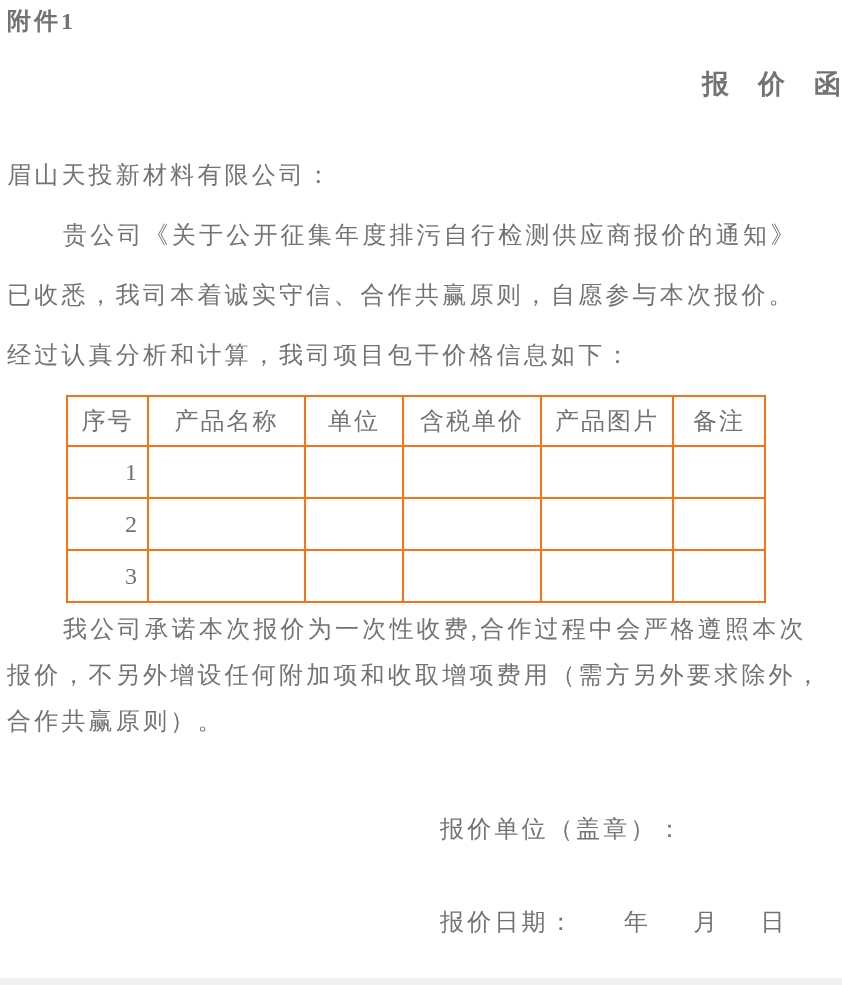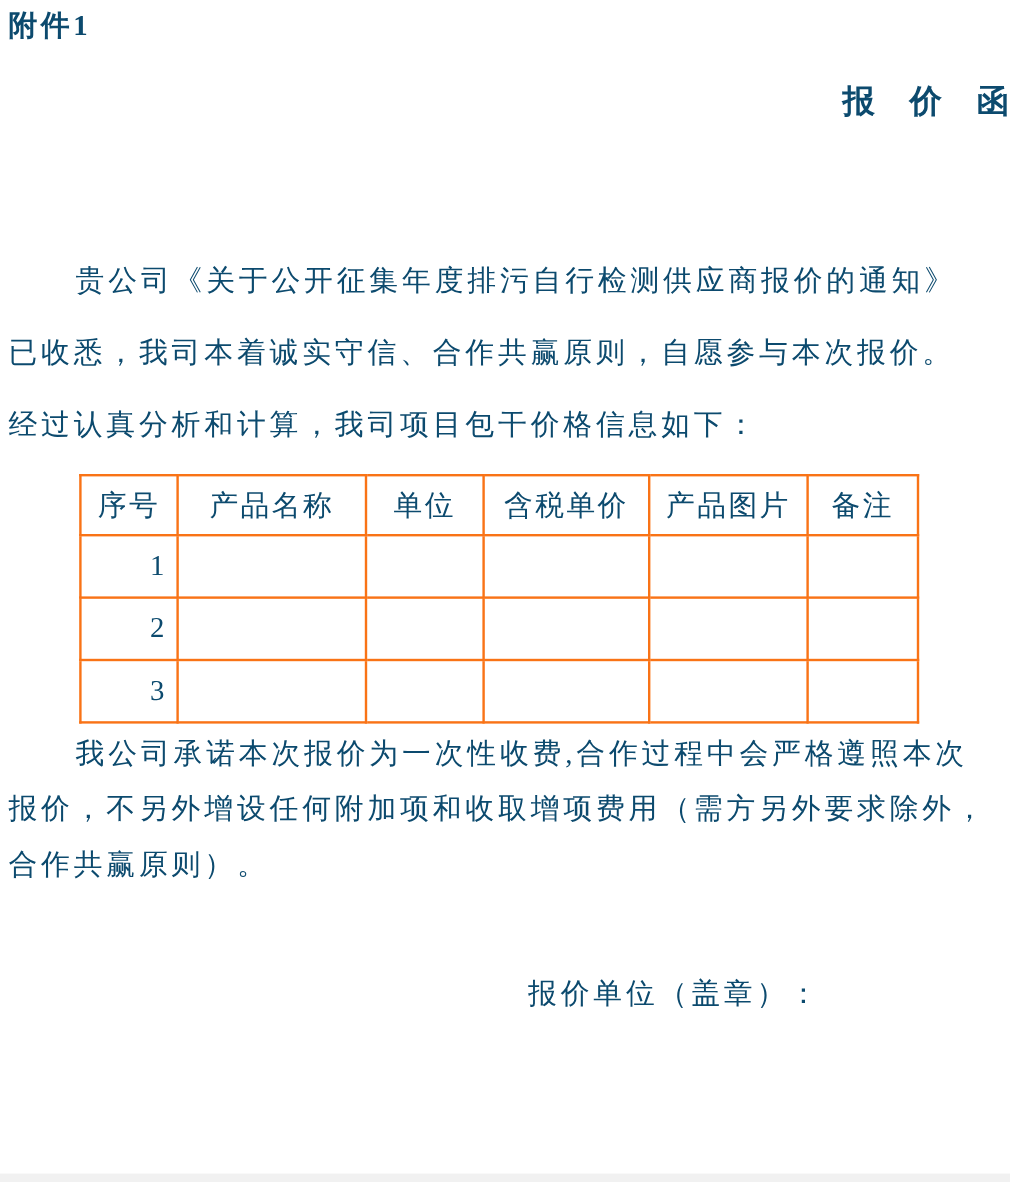--- a/index.html
+++ b/index.html
@@ -2,21 +2,21 @@
 <html><head>
 <meta charset="utf-8">
 <style>
   * { margin: 0; padding: 0; box-sizing: border-box; }
   html, body { background: #ffffff; }
   .page {
     position: relative;
     width: 842px;
     height: 985px;
     background: #ffffff;
-    color: #0c4a6e;
+    color: #737373;
     font-family: "Liberation Serif", "DejaVu Serif", serif;
     overflow: hidden;
   }
   .abs { position: absolute; }
   .attachment-label {
     left: 7px; top: 5px;
     font-size: 24px; font-weight: bold; letter-spacing: 3px;
   }
   .doc-title {
     left: 0; top: 66px; width: 100%;
@@ -69,20 +69,21 @@
 </style>
 </head>
 <body>
 
 <div class="page">
 
   <div class="abs attachment-label">附件1</div>
 
   <div class="abs doc-title">报　价　函</div>
 
+  <div class="abs body-line recipient">眉山天投新材料有限公司：</div>
 
   <div class="abs body-line p1-l1">贵公司《关于公开征集年度排污自行检测供应商报价的通知》</div>
   <div class="abs body-line p1-l2">已收悉，我司本着诚实守信、合作共赢原则，自愿参与本次报价。</div>
   <div class="abs body-line p1-l3">经过认真分析和计算，我司项目包干价格信息如下：</div>
 
   <table class="quote-table">
     <colgroup>
       <col style="width:81px">
       <col style="width:157px">
       <col style="width:98px">
@@ -125,16 +126,19 @@
       </tr>
     </tbody>
   </table>
 
   <div class="abs body-line p2-l1">我公司承诺本次报价为一次性收费,合作过程中会严格遵照本次</div>
   <div class="abs body-line p2-l2">报价，不另外增设任何附加项和收取增项费用（需方另外要求除外，</div>
   <div class="abs body-line p2-l3">合作共赢原则）。</div>
 
   <div class="abs sign-line sign-unit">报价单位（盖章）：</div>
 
+  <div class="abs sign-line sign-date">
+    <span>报价日期：</span><span class="gap-year">年</span><span class="gap-month">月</span><span class="gap-day">日</span>
+  </div>
 
   <div class="abs bottom-strip"></div>
 
 </div>
 
 </body></html>

